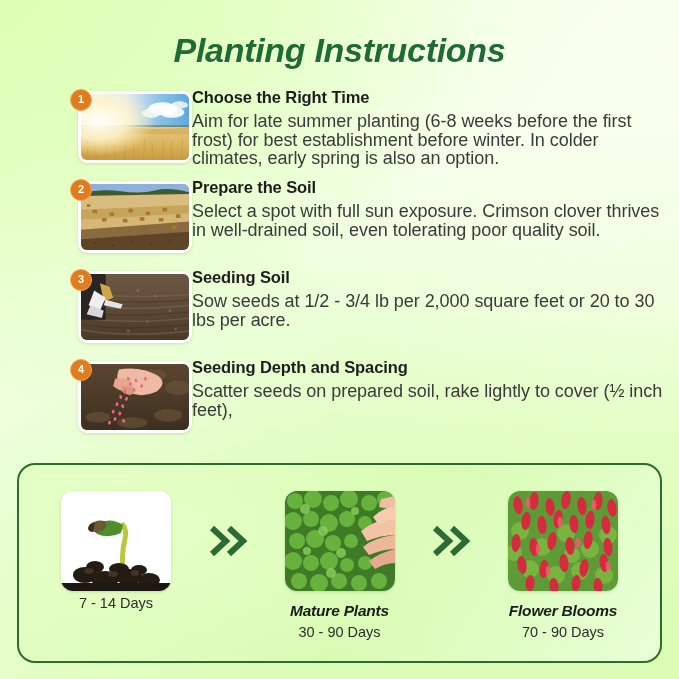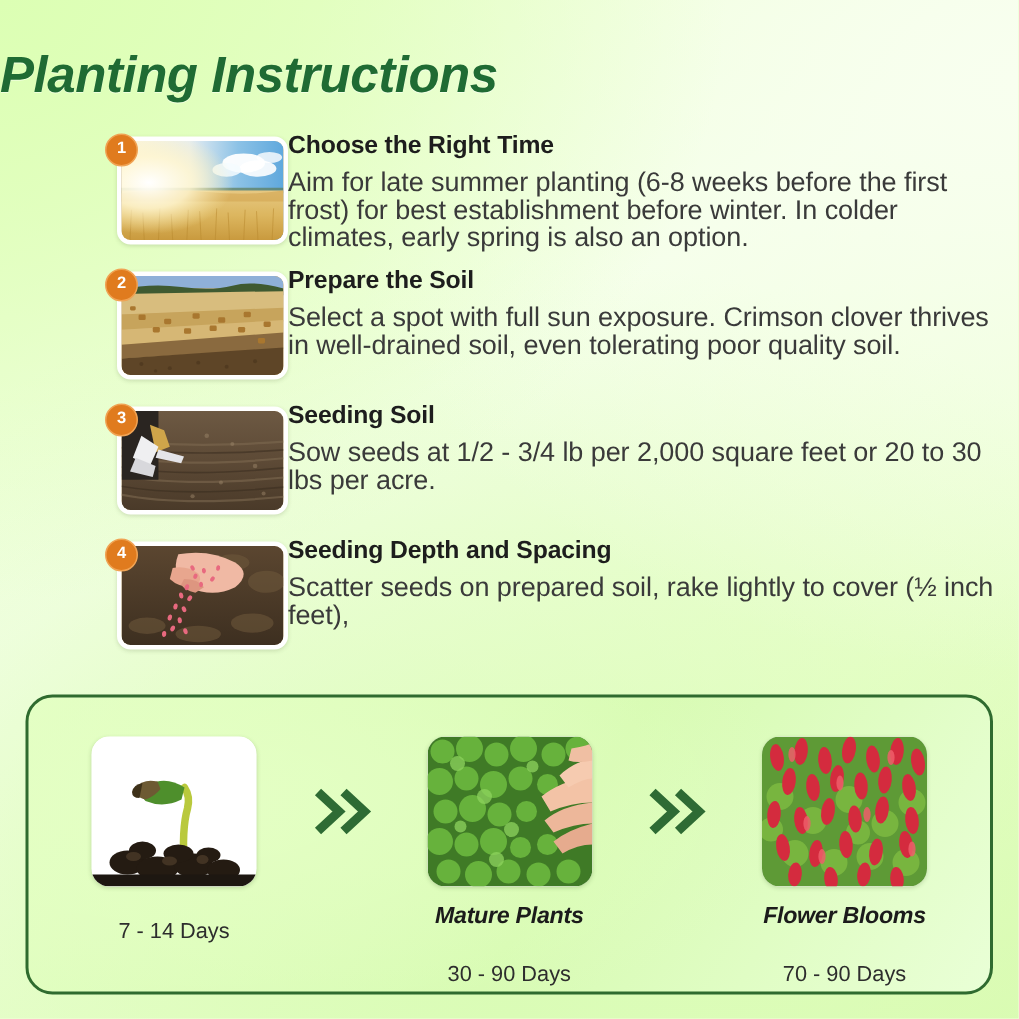--- a/index.html
+++ b/index.html
@@ -25,21 +25,21 @@
       linear-gradient(150deg, #e6ffc4 0%, #f4ffe8 40%, #e9ffcd 72%, #d9fbb0 100%);
     overflow: hidden;
   }
 
   
   .title {
     position: absolute;
     left: 0;
     top: 31px;
     width: 679px;
-    text-align: left;
+    text-align: center;
     font-size: 34px;
     font-weight: bold;
     font-style: italic;
     letter-spacing: -0.3px;
     color: #1f6b33;
     text-shadow: 0 1px 0 rgba(255,255,255,0.5);
   }
 
   
   .steps {
@@ -150,21 +150,21 @@
   .tl-img svg { display: block; width: 100%; height: 100%; }
   .tl-name {
     margin-top: 11px;
     font-size: 15.5px;
     font-weight: bold;
     font-style: italic;
     color: #1b1b1b;
     letter-spacing: -0.2px;
   }
   .tl-days {
-    margin-top: 22px;
+    margin-top: 4px;
     font-size: 14.5px;
     color: #2d2d2d;
   }
   .tl-arrow {
     flex: 1;
     display: flex;
     justify-content: center;
     align-items: center;
     height: 100px;
   }

